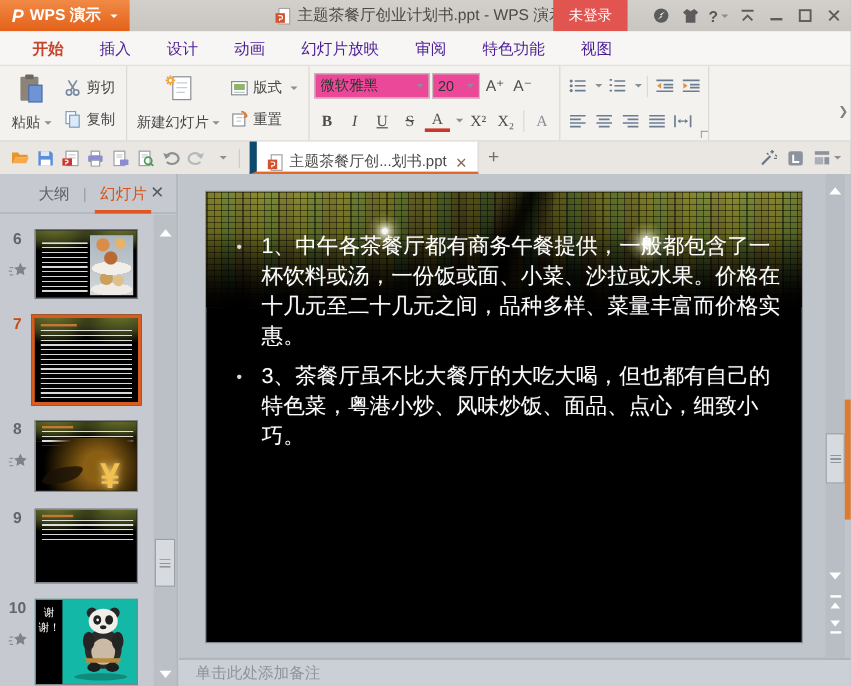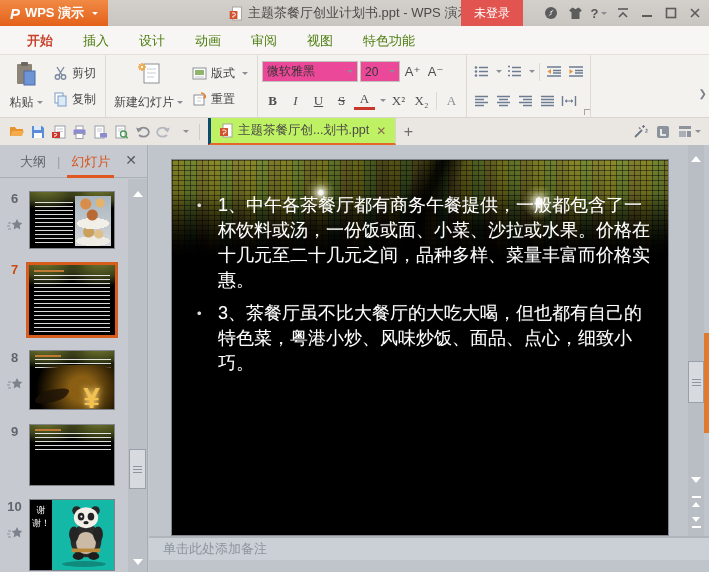--- a/index.html
+++ b/index.html
@@ -9,21 +9,21 @@
 .titlebar{position:absolute;left:0;top:0;right:0;height:26px;background:linear-gradient(#d3d0cb,#c9c6c1);display:flex;align-items:center}
 .wps-btn{width:108px;height:26px;background:linear-gradient(#f08a45,#e4611a);color:#fff;display:flex;align-items:center;justify-content:center;gap:5px;font-weight:bold;font-size:13px;cursor:default}
 .wps-logo{font-style:italic;font-weight:bold;font-size:15px;line-height:1}
 .doc-title{position:absolute;left:50%;top:0;transform:translateX(-52%);height:26px;display:flex;align-items:center;gap:6px;font-size:13px;color:#4a4a48;white-space:nowrap}
 .mini-page{display:inline-block}
 .login-btn{position:absolute;left:461px;top:0;width:62px;height:26px;background:#e15450;color:#fff;font-size:12px;display:flex;align-items:center;justify-content:center}
 .tb-ctrls{position:absolute;right:2px;top:0;height:26px;display:flex}
 .tb-ctrl{width:24px;height:26px;display:flex;align-items:center;justify-content:center;color:#575757;font-size:13px}
 
 .menubar{position:absolute;left:0;top:26px;right:0;height:29px;background:#f7f6f4;border-bottom:1px solid #e3dfda;display:flex;align-items:center;padding-left:12px}
-.menu-item{padding:0 15px;height:29px;line-height:29px;font-size:13px;color:#4d7c0f;position:relative}
+.menu-item{padding:0 15px;height:29px;line-height:29px;font-size:13px;color:#4c1d95;position:relative}
 .menu-item.active{color:#c8432c;font-weight:bold}
 
 .ribbon{position:absolute;left:0;top:55px;right:0;height:63px;background:#f4f2ef;border-bottom:1px solid #d9d5d0;display:flex}
 .rgroup{display:flex;align-items:stretch;padding:3px 4px;border-right:1px solid #ddd9d3}
 .bigbtn{display:flex;flex-direction:column;align-items:center;justify-content:space-between;padding:3px 4px;min-width:44px}
 .bigbtn .blabel{font-size:12px;color:#474747;display:flex;align-items:center;white-space:nowrap}
 .vstack{display:flex;flex-direction:column;justify-content:space-around;padding:2px 2px}
 .srow{display:flex;align-items:center;gap:4px;height:24px;padding:0 3px;font-size:12px;color:#474747;white-space:nowrap}
 .caret{width:0;height:0;border:3px solid transparent;border-top-color:#8a8f96;margin-left:3px;margin-top:3px;display:inline-block}
 .fontgrp{display:flex;flex-direction:column;justify-content:space-around;padding:2px 4px}
@@ -34,27 +34,27 @@
 .fmt.sans{font-family:"Liberation Sans","DejaVu Sans",sans-serif}
 .minisep{width:1px;height:18px;background:#ddd9d3;margin:0 2px}
 .pgrp{display:flex;flex-direction:column;justify-content:space-around;padding:2px 4px}
 .ibtn{height:21px;min-width:20px;display:flex;align-items:center;justify-content:center}
 .more-chev{position:absolute;right:2px;top:88px;font-size:10px;color:#7c8088}
 .dlg-corner{position:absolute;left:584px;top:109px;width:6px;height:6px;border-left:1px solid #a9a49e;border-top:1px solid #a9a49e}
 
 .tabrow{position:absolute;left:0;top:118px;right:0;height:27px;background:#eae7e3;display:flex;align-items:center}
 .qbtn{width:21px;height:23px;display:flex;align-items:center;justify-content:center}
 .qsep{width:1px;height:16px;background:#cfcbc5;margin:0 4px}
-.doctab{height:27px;display:flex;align-items:center;gap:5px;background:#bef264;border-left:3px solid #0c4a6e;border-right:1px solid #d8d4ce;border-bottom:2px solid #e5672a;padding:0 9px;font-size:12.5px;color:#4c4a46;margin-left:4px}
+.doctab{height:27px;display:flex;align-items:flex-end;gap:5px;background:#ffffff;border-left:6px solid #0c4a6e;border-right:1px solid #d8d4ce;border-bottom:2px solid #e5672a;padding:0 9px;font-size:12.5px;color:#4c4a46;margin-left:4px}
 .tab-close{color:#8a6a55;font-size:12px;margin-left:2px}
 .plus-btn{width:24px;height:24px;display:flex;align-items:center;justify-content:center;font-size:16px;color:#6f6f6f}
 .tabrow-right{margin-left:auto;display:flex;align-items:center;gap:8px;padding-right:8px}
 
 .sidebar{position:absolute;left:0;top:145px;width:148px;bottom:0;background:#c6cad0;border-right:1px solid #a8acb3}
-.side-tabs{height:33px;display:flex;align-items:center;padding-left:16px;border-bottom:1px solid #aaaeb5;position:relative;font-size:13px}
+.side-tabs{height:33px;display:flex;align-items:center;padding-left:28px;border-bottom:1px solid #aaaeb5;position:relative;font-size:13px}
 .stab{color:#5f6368;padding:0 4px;height:33px;line-height:33px;position:relative}
 .stab.active{color:#d4531b}
 .stab.active::after{content:"";position:absolute;left:0;right:0;bottom:0;height:3px;background:#e0581f}
 .stab-sep{color:#9a9ea5;margin:0 7px}
 .side-close{position:absolute;right:10px;top:7px;font-size:14px;color:#565a61}
 .thumbs{position:absolute;left:0;top:33px;right:19px;bottom:0;overflow:hidden}
 .slide-row{display:flex;margin-top:13px}
 .num-col{width:29px;display:flex;flex-direction:column;align-items:center;padding-top:1px}
 .snum{font-size:13px;font-weight:bold;color:#60656d;line-height:14px}
 .snum.sel{color:#cc4a12}
@@ -107,21 +107,21 @@
 .bullets li{position:relative;padding-left:24px;font-size:18px;line-height:25px;margin-bottom:8px;text-shadow:0 0 1px rgba(255,255,255,.3)}
 .bullets li::before{content:"•";position:absolute;left:3px;top:0;color:#ddd;font-size:13px}
 .mscroll{position:absolute;right:5px;top:0;width:16px;height:403px;background:#b9bec5}
 .orange-strip{position:absolute;right:0;top:188px;width:5px;height:100px;background:#e07a2e}
 .dbl{display:flex;flex-direction:column;align-items:center;line-height:0}
 .dbl .t{width:0;height:0;border:4px solid transparent}
 .dbl .up{border-bottom:5px solid #fff;margin-bottom:1px}
 .dbl .down{border-top:5px solid #fff;margin-top:1px}
 .bar{width:9px;height:2px;background:#fff}
 
-.notes{position:absolute;left:0;right:0;bottom:12px;height:24px;background:#cbd0d6;border-top:2px solid #b0b5bc;display:flex;align-items:center;padding-left:14px;font-size:13px;color:#8e949d}
+.notes{position:absolute;left:0;right:0;bottom:0;height:24px;background:#cbd0d6;border-top:2px solid #b0b5bc;display:flex;align-items:center;padding-left:14px;font-size:13px;color:#8e949d}
 svg{display:block}
 </style>
 </head>
 <body>
 
 <div class="window">
 
   <div class="titlebar">
     <div class="wps-btn">
       <span class="wps-logo">P</span>
@@ -176,23 +176,24 @@
           </svg>
       </div>
     </div>
   </div>
 
   <div class="menubar">
     <div class="menu-item active">开始</div>
     <div class="menu-item">插入</div>
     <div class="menu-item">设计</div>
     <div class="menu-item">动画</div>
+    <div class="menu-item">幻灯片放映</div>
     <div class="menu-item">审阅</div>
+    <div class="menu-item">特色功能</div>
     <div class="menu-item">视图</div>
-    <div class="menu-item">特色功能</div>
   </div>
 
   <div class="ribbon">
     <div class="rgroup">
       <div class="bigbtn">
         <svg width="24" height="26" viewBox="0 0 24 26">
             <rect x="3" y="3" width="15" height="20" rx="1" fill="#8d8478"></rect>
             <rect x="7" y="1" width="7" height="4" rx="1" fill="#6e675e"></rect>
             <rect x="10" y="10" width="11" height="14" fill="#6f94d6"></rect>
             <rect x="10" y="10" width="11" height="14" fill="none" stroke="#4c6ba8"></rect>

